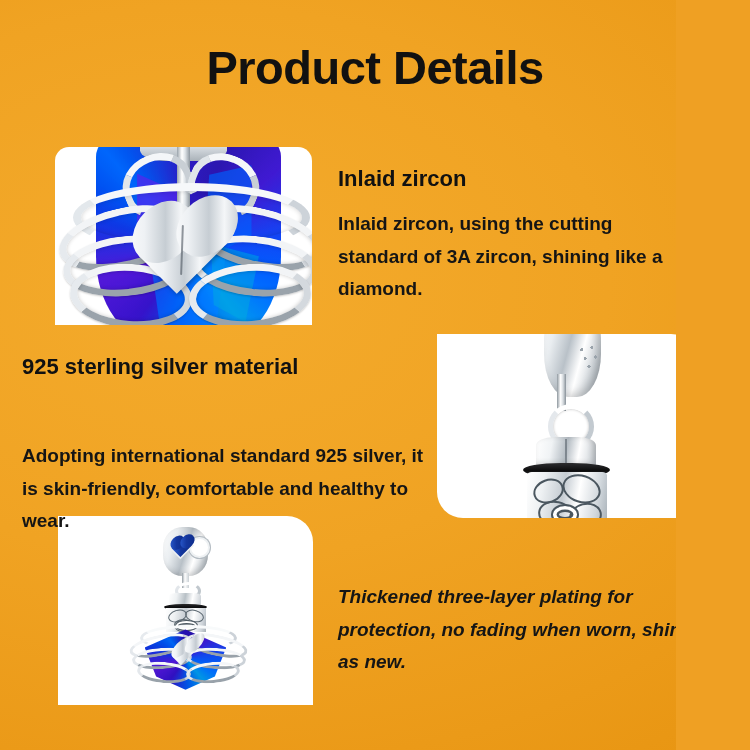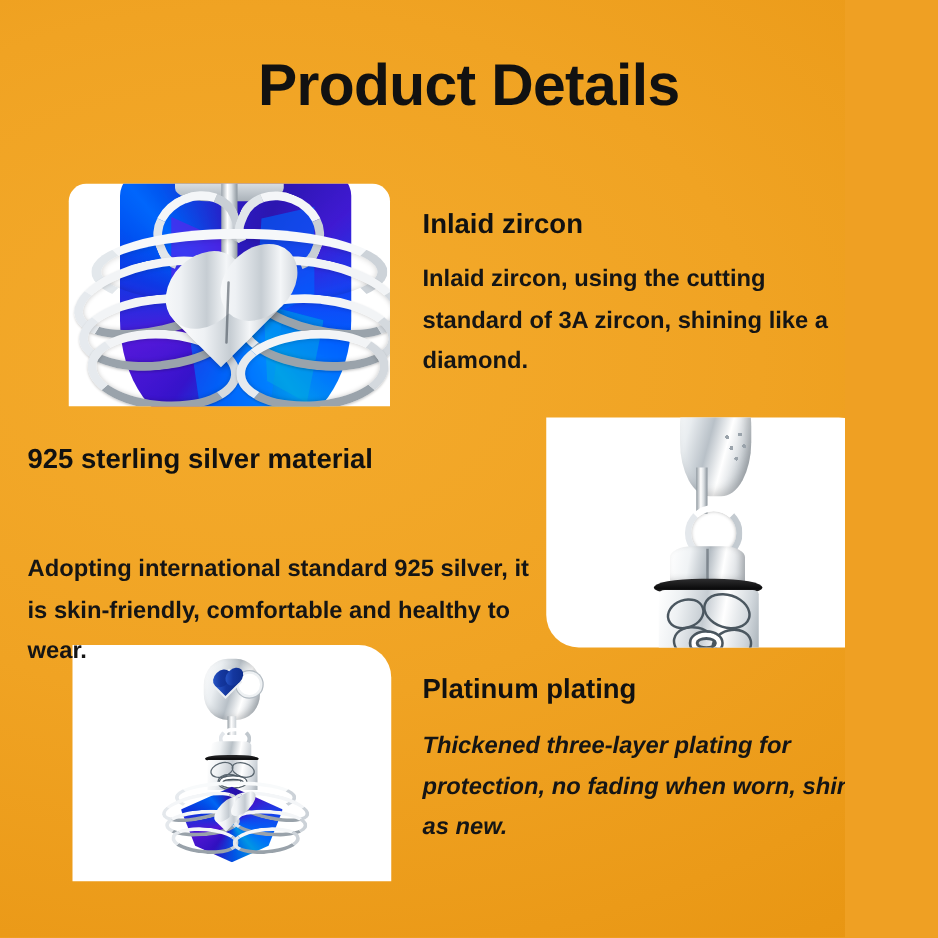--- a/index.html
+++ b/index.html
@@ -449,16 +449,15 @@
       <div class="p3-heart"></div>
     </div>
   </div>
 
   <div class="feature-heading" id="h1">Inlaid zircon</div>
   <div class="feature-body" id="b1">Inlaid zircon, using the cutting standard of 3A zircon, shining like a diamond.</div>
 
   <div class="feature-heading" id="h2">925 sterling silver material</div>
   <div class="feature-body" id="b2">Adopting international standard 925 silver, it is skin-friendly, comfortable and healthy to wear.</div>
 
-  <div class="feature-heading" id="h3">Platinum plating</div>
   <div class="feature-body" id="b3">Thickened three-layer plating for protection, no fading when worn, shiny as new.</div>
 
 </div>
 
 </body></html>

